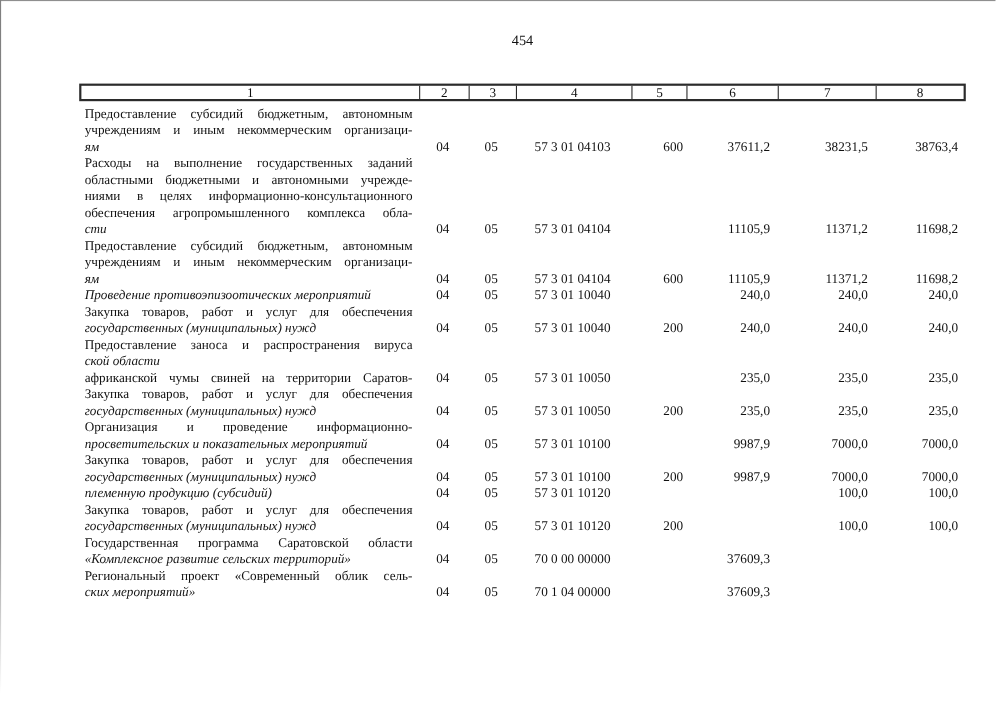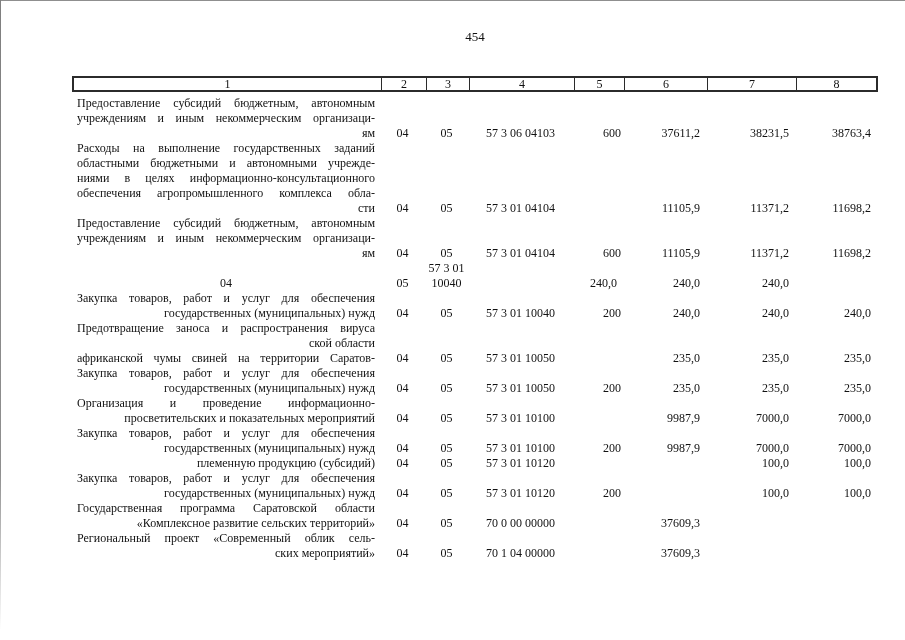--- a/index.html
+++ b/index.html
@@ -45,21 +45,21 @@
   .tbody { padding-top: 4px; }
   .brow {
     display: grid;
     grid-template-columns: 308px 45px 43px 105px 50px 83px 89px 82px;
     align-items: end;
   }
   .cell { font-size: 12px; line-height: 15px; box-sizing: border-box; }
   .c1 { padding: 0 5px; }
   .tline { width: 298px; }
   .tline.just { text-align: justify; text-align-last: justify; }
-  .tline.last { text-align: right; }
+  .tline.last { text-align: left; font-style: italic; }
   .c2, .c3, .c4 { text-align: center; }
   .c5 { text-align: right; padding-right: 2px; }
   .c6, .c7, .c8 { text-align: right; padding-right: 6px; }
 </style>
 </head>
 <body>
 
 <div class="page">
   <div class="edge-top"></div>
   <div class="edge-left"></div>
@@ -77,21 +77,21 @@
       </div>
     <div class="tbody">
         <div class="brow">
           <div class="cell c1">
             <div class="tline just">Предоставление субсидий бюджетным, автономным</div>
             <div class="tline just">учреждениям и иным некоммерческим организаци-</div>
             <div class="tline last">ям</div>
           </div>
           <div class="cell c2">04</div>
           <div class="cell c3">05</div>
-          <div class="cell c4">57 3 06 04103</div>
+          <div class="cell c4">57 3 01 04103</div>
           <div class="cell c5">600</div>
           <div class="cell c6">37611,2</div>
           <div class="cell c7">38231,5</div>
           <div class="cell c8">38763,4</div>
         </div>
         <div class="brow">
           <div class="cell c1">
             <div class="tline just">Расходы на выполнение государственных заданий</div>
             <div class="tline just">областными бюджетными и автономными учрежде-</div>
             <div class="tline just">ниями в целях информационно-консультационного</div>
@@ -114,20 +114,23 @@
           </div>
           <div class="cell c2">04</div>
           <div class="cell c3">05</div>
           <div class="cell c4">57 3 01 04104</div>
           <div class="cell c5">600</div>
           <div class="cell c6">11105,9</div>
           <div class="cell c7">11371,2</div>
           <div class="cell c8">11698,2</div>
         </div>
         <div class="brow">
+          <div class="cell c1">
+            <div class="tline last">Проведение противоэпизоотических мероприятий</div>
+          </div>
           <div class="cell c2">04</div>
           <div class="cell c3">05</div>
           <div class="cell c4">57 3 01 10040</div>
           <div class="cell c5"></div>
           <div class="cell c6">240,0</div>
           <div class="cell c7">240,0</div>
           <div class="cell c8">240,0</div>
         </div>
         <div class="brow">
           <div class="cell c1">
@@ -137,21 +140,21 @@
           <div class="cell c2">04</div>
           <div class="cell c3">05</div>
           <div class="cell c4">57 3 01 10040</div>
           <div class="cell c5">200</div>
           <div class="cell c6">240,0</div>
           <div class="cell c7">240,0</div>
           <div class="cell c8">240,0</div>
         </div>
         <div class="brow">
           <div class="cell c1">
-            <div class="tline just">Предотвращение заноса и распространения вируса</div>
+            <div class="tline just">Предоставление заноса и распространения вируса</div>
             <div class="tline last">ской области</div>
             <div class="tline just">африканской чумы свиней на территории Саратов-</div>
           </div>
           <div class="cell c2">04</div>
           <div class="cell c3">05</div>
           <div class="cell c4">57 3 01 10050</div>
           <div class="cell c5"></div>
           <div class="cell c6">235,0</div>
           <div class="cell c7">235,0</div>
           <div class="cell c8">235,0</div>

